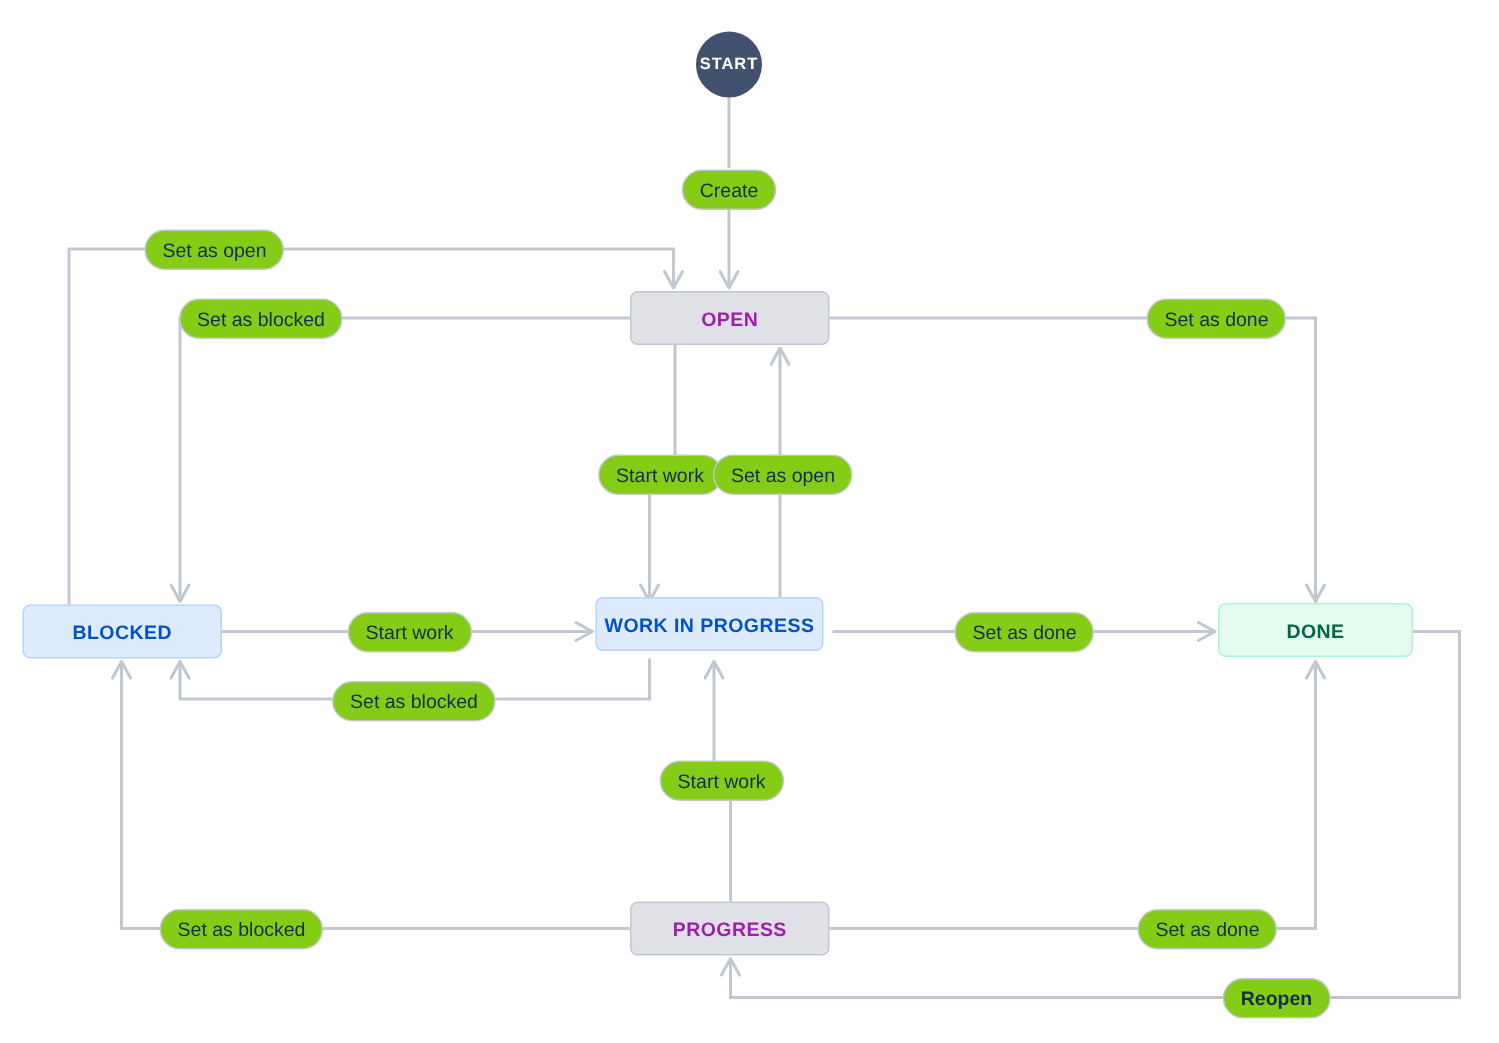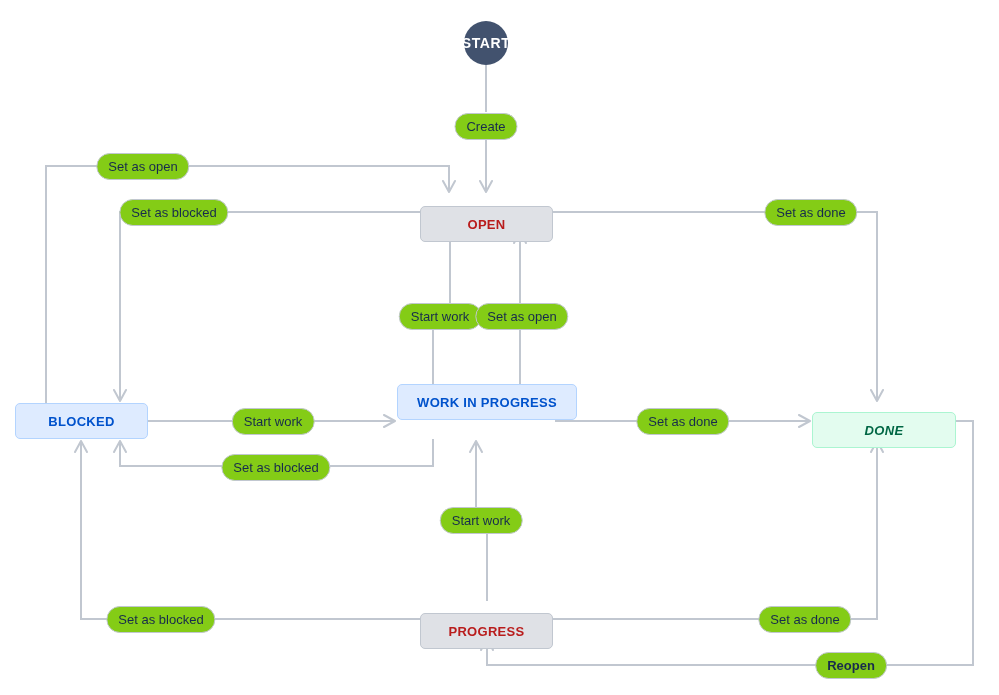--- a/index.html
+++ b/index.html
@@ -28,35 +28,35 @@
     align-items: center;
     justify-content: center;
     box-sizing: border-box;
     height: 36px;
     border-radius: 5px;
     font-size: 13px;
     font-weight: bold;
     letter-spacing: 0.3px;
     cursor: default;
   }
-  .node-gray  { background: #dfe1e6; border: 1.5px solid #c1c7d0; color: #b91c1c; margin-top: 12px; }
+  .node-gray  { background: #dfe1e6; border: 1.5px solid #c1c7d0; color: #a21caf; }
   .node-blue  { background: #deebff; border: 1.5px solid #b3d4ff; color: #0052cc; }
   .node-green { background: #e3fcef; border: 1.5px solid #abf5d1; color: #006644; }
   .start-circle {
     position: absolute;
     z-index: 3;
     width: 44px;
     height: 44px;
     border-radius: 50%;
     background: #42526e;
     color: #ffffff;
     display: flex;
     align-items: center;
     justify-content: center;
-    font-size: 14px;
+    font-size: 11px;
     font-weight: bold;
     letter-spacing: 0.6px;
   }
   .pill {
     position: absolute;
     z-index: 2;
     transform: translateX(-50%);
     box-sizing: border-box;
     height: 27px;
     padding: 0 11px;
@@ -98,23 +98,23 @@
     <path class="edge" d="M553 619 L877 619 L877 441" marker-end="url(#arrowhead)"></path>
     <path class="edge" d="M942 421 L973 421 L973 665 L487 665 L487 639" marker-end="url(#arrowhead)"></path>
   </svg>
 
   <div class="start-circle" style="left:464px; top:21px;">START</div>
 
   <div class="node node-gray" style="left:420px; top:194px; width:133px;">OPEN</div>
 
   <div class="node node-blue" style="left:15px; top:403px; width:133px;">BLOCKED</div>
 
-  <div class="node node-blue" style="left:397px; top:384px; width:180px;">WORK IN PROGRESS</div>
+  <div class="node node-blue" style="left:397px; top:398px; width:152px;">WORK IN PROGRESS</div>
 
-  <div class="node node-green" style="left:812px; top:412px; width:144px;font-style:italic;">DONE</div>
+  <div class="node node-green" style="left:812px; top:402px; width:130px;">DONE</div>
 
   <div class="node node-gray" style="left:420px; top:601px; width:133px;">PROGRESS</div>
 
   <div class="pill" style="left:486px; top:113px;">Create</div>
 
   <div class="pill" style="left:143px; top:153px;">Set as open</div>
 
   <div class="pill" style="left:174px; top:199px;">Set as blocked</div>
 
   <div class="pill" style="left:811px; top:199px;">Set as done</div>

